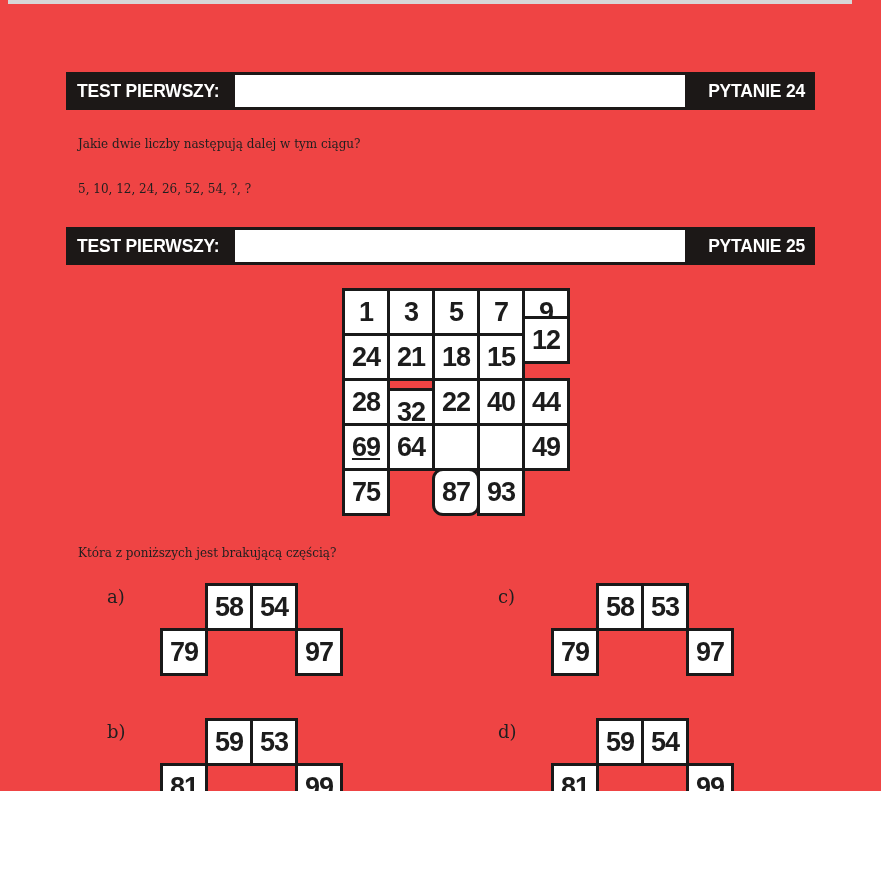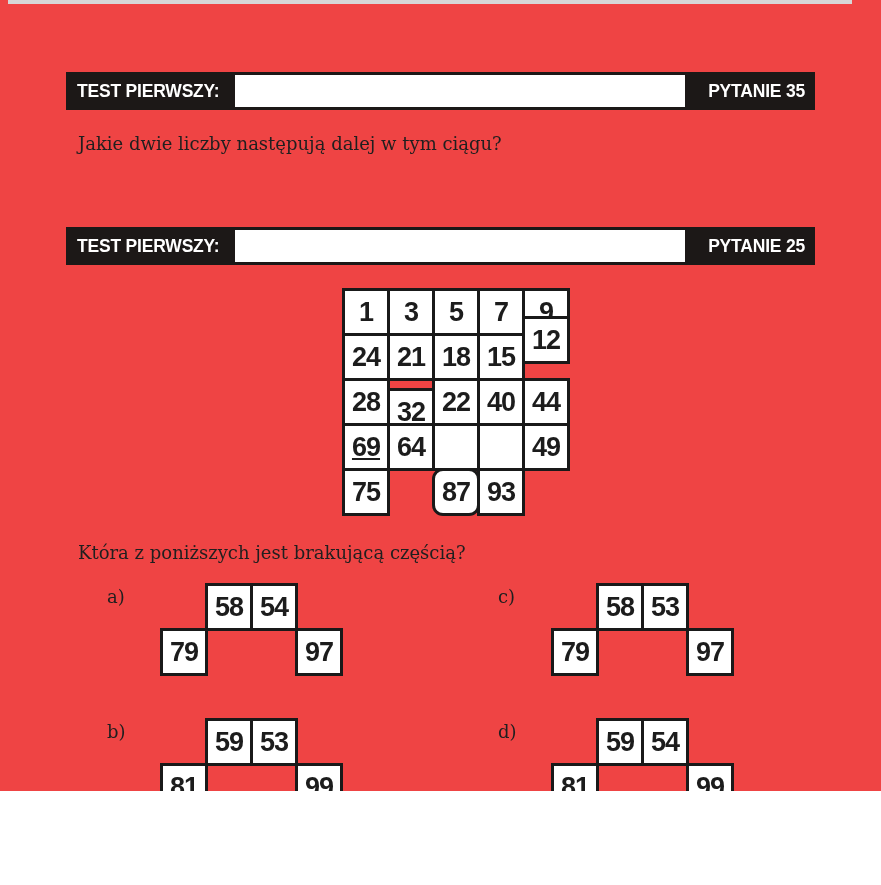--- a/index.html
+++ b/index.html
@@ -16,21 +16,21 @@
     color:#ffffff; font:bold 17.5px "Liberation Sans", sans-serif; letter-spacing:-0.2px;
     white-space:nowrap;
   }
   .hdr-box { position:absolute; left:169px; top:3px; width:450px; height:32px; background:#ffffff; }
   .hdr-badge {
     position:absolute; right:10px; top:50%; transform:translateY(-50%);
     color:#ffffff; font:bold 17.5px "Liberation Sans", sans-serif; letter-spacing:-0.2px;
     white-space:nowrap;
   }
 
-  .serif-line { position:absolute; font-size:18px; line-height:22px; white-space:nowrap; }
+  .serif-line { position:absolute; font-size:12px; line-height:22px; white-space:nowrap; }
 
   .cell {
     position:absolute; width:48px; height:48px; box-sizing:border-box;
     border:3px solid #191919; background:#ffffff;
     display:flex; align-items:center; justify-content:center;
     font:bold 27px "Liberation Sans", sans-serif; color:#1c1c1c; letter-spacing:-1px;
   }
 
   .grid-wrap { position:absolute; left:342px; top:288px; width:229px; height:229px; }
 
@@ -44,24 +44,25 @@
 </style>
 </head>
 <body>
 
 <div class="page">
   <div class="top-strip"></div>
 
   <div class="hdr" style="top:72px;">
     <span class="hdr-title">TEST PIERWSZY:</span>
     <div class="hdr-box"></div>
-    <span class="hdr-badge">PYTANIE 35</span>
+    <span class="hdr-badge">PYTANIE 24</span>
   </div>
 
   <div class="serif-line" style="left:78px; top:133px;">Jakie dwie liczby następują dalej w tym ciągu?</div>
+  <div class="serif-line" style="left:78px; top:178px;">5, 10, 12, 24, 26, 52, 54, ?, ?</div>
 
   <div class="hdr" style="top:227px;">
     <span class="hdr-title">TEST PIERWSZY:</span>
     <div class="hdr-box"></div>
     <span class="hdr-badge">PYTANIE 25</span>
   </div>
 
   <div class="grid-wrap">
     <div class="cell" style="left:0;   top:0;">1</div>
     <div class="cell" style="left:45px; top:0;">3</div>

